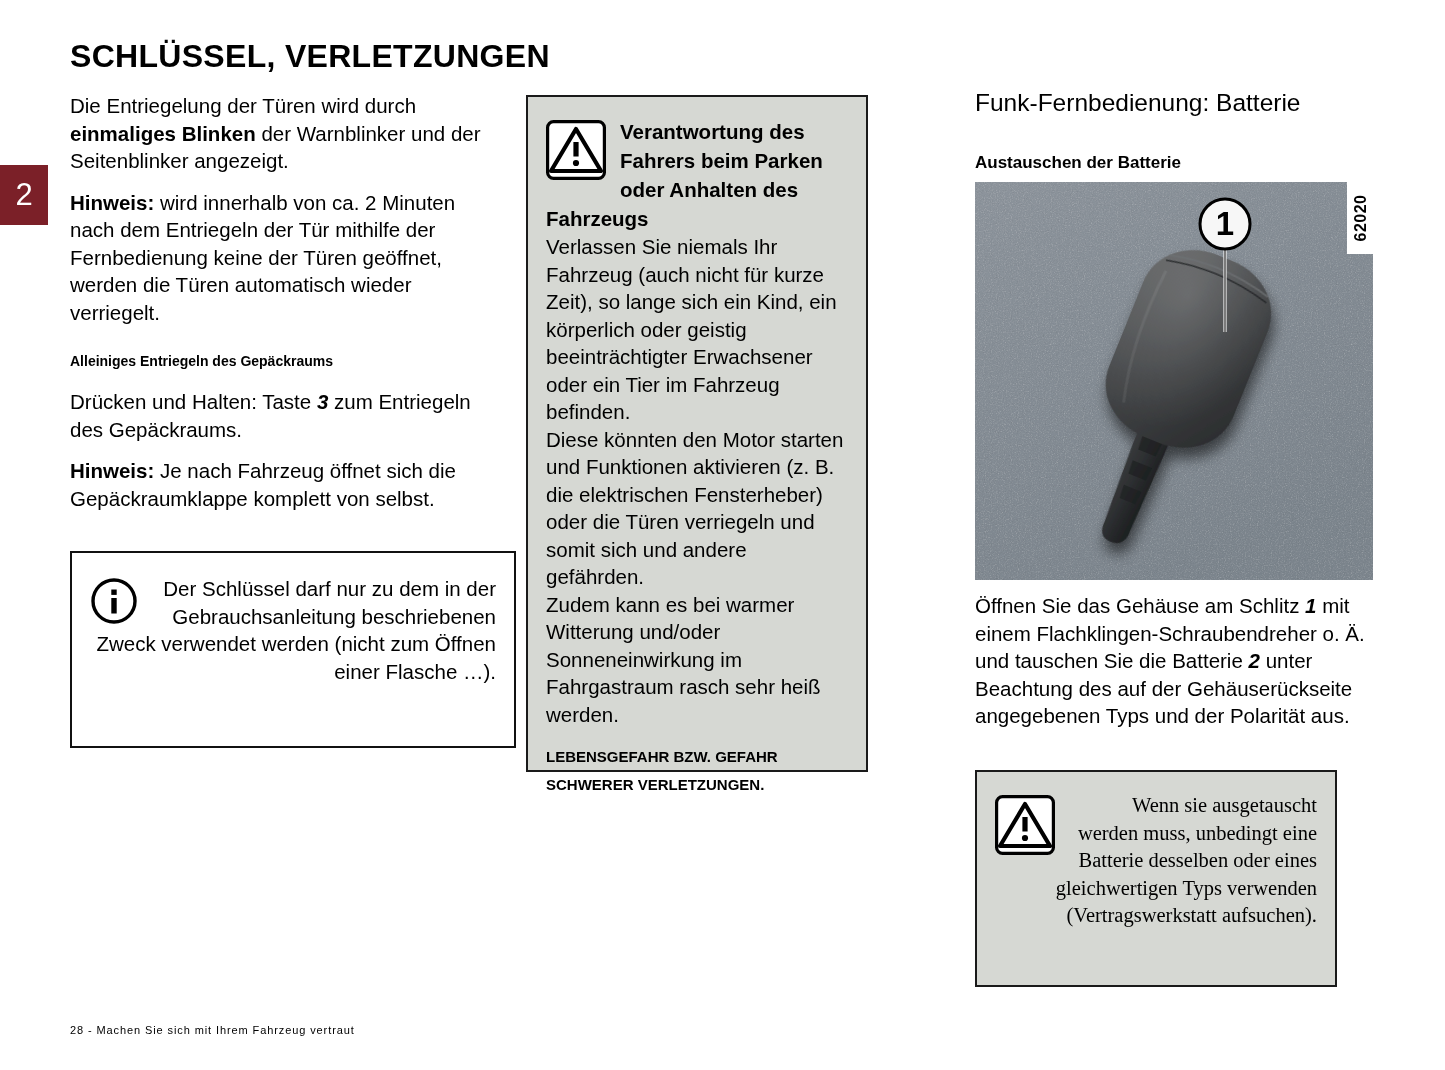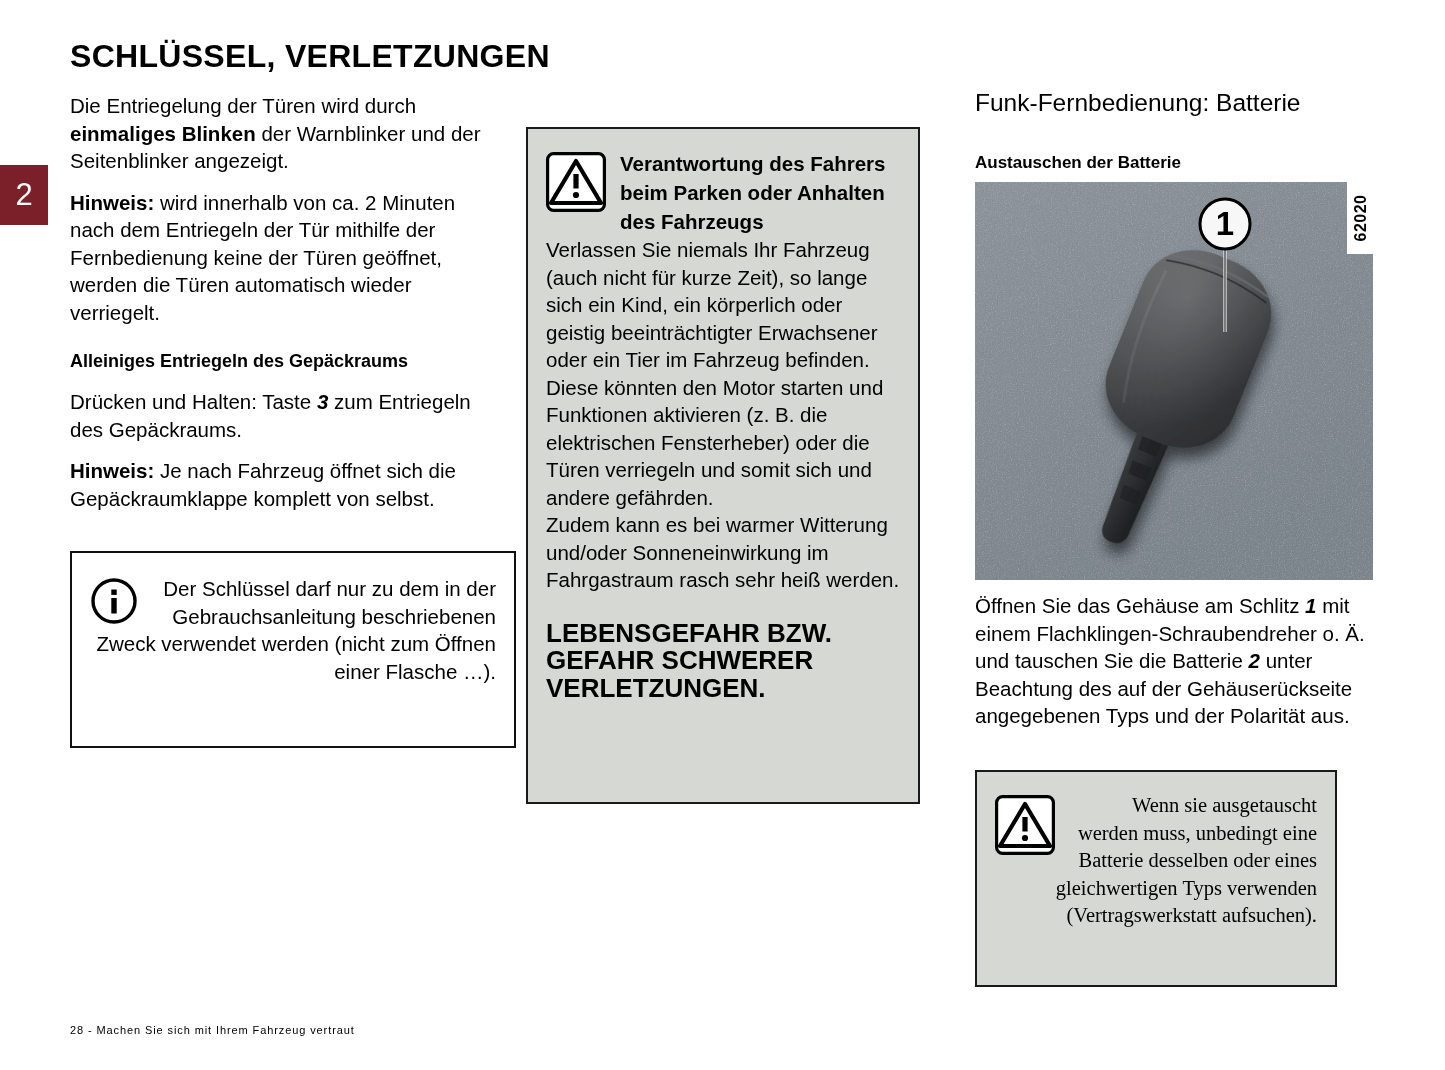--- a/index.html
+++ b/index.html
@@ -55,21 +55,21 @@
   p.body {
     margin: 0 0 14px 0;
     font-size: 20.5px;
     line-height: 27.5px;
     text-align: left;
   }
   p.body:last-child { margin-bottom: 0; }
 
   h2.sub {
     margin: 22px 0 14px 0;
-    font-size: 18px;
+    font-size: 14px;
     font-weight: 700;
     line-height: 26px;
   }
 
   h2.section {
     margin: 0 0 0 0;
     font-size: 24.5px;
     font-weight: 400;
     line-height: 30px;
   }
@@ -111,23 +111,22 @@
   
   .warn-box {
     position: absolute;
     background: #d6d8d3;
     border: 2px solid #1a1a1a;
     box-sizing: border-box;
   }
   .warn-box-mid {
     left: 526px;
     top: 95px;
-    width: 394px;
+    width: 342px;
     height: 677px;
-    margin-top: 32px;
   }
   .warn-box-right {
     left: 975px;
     top: 770px;
     width: 362px;
     height: 217px;
     font-family: Liberation Serif, serif;
   }
   .warn-box .inner {
     padding: 20px 18px 14px 18px;
@@ -147,21 +146,21 @@
     font-size: 20.5px;
     line-height: 29px;
   }
   .warn-para {
     margin: 0;
     font-size: 20.5px;
     line-height: 27.5px;
   }
   .warn-strong {
     font-weight: 700;
-    font-size: 26px;
+    font-size: 15px;
     line-height: 27.5px;
   }
 
   
   .figure {
     position: absolute;
     left: 975px;
     top: 182px;
     width: 398px;
     height: 398px;

